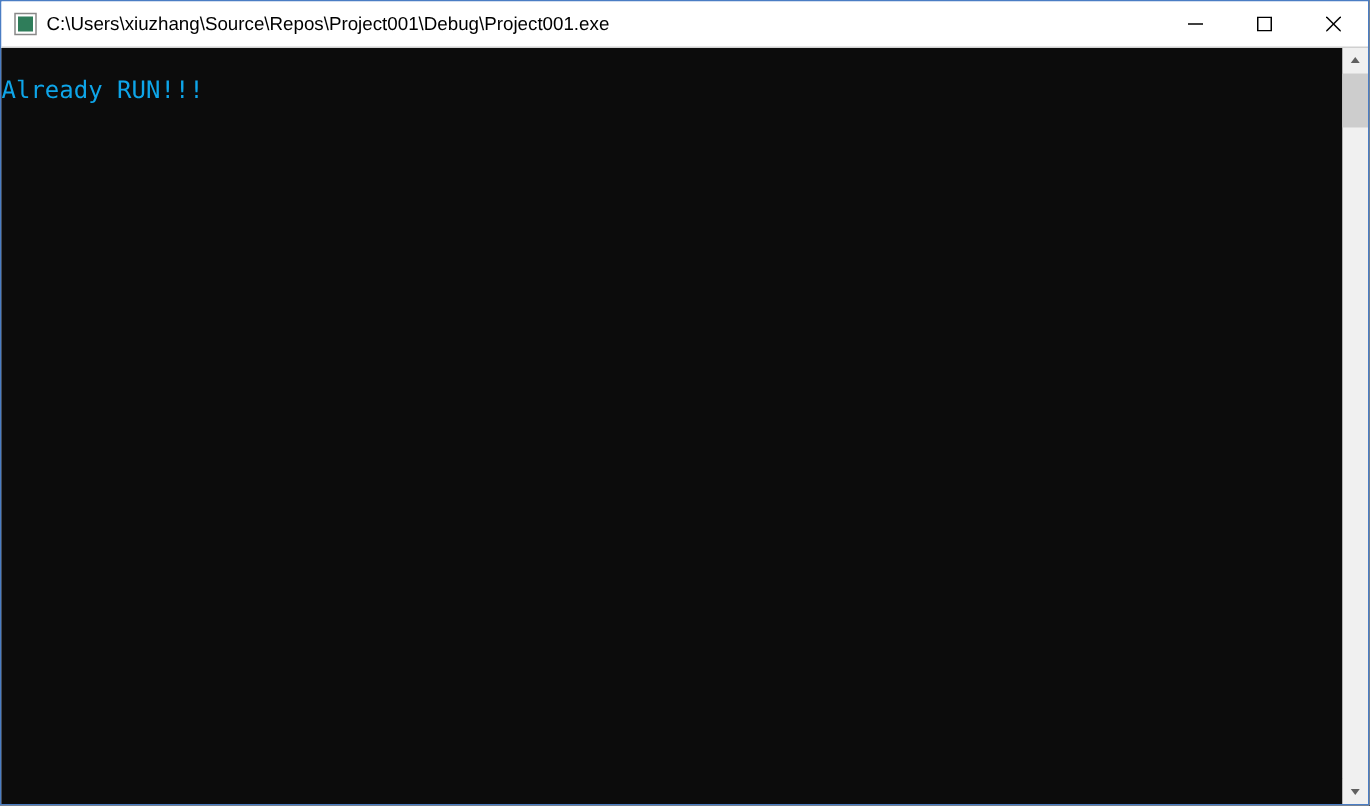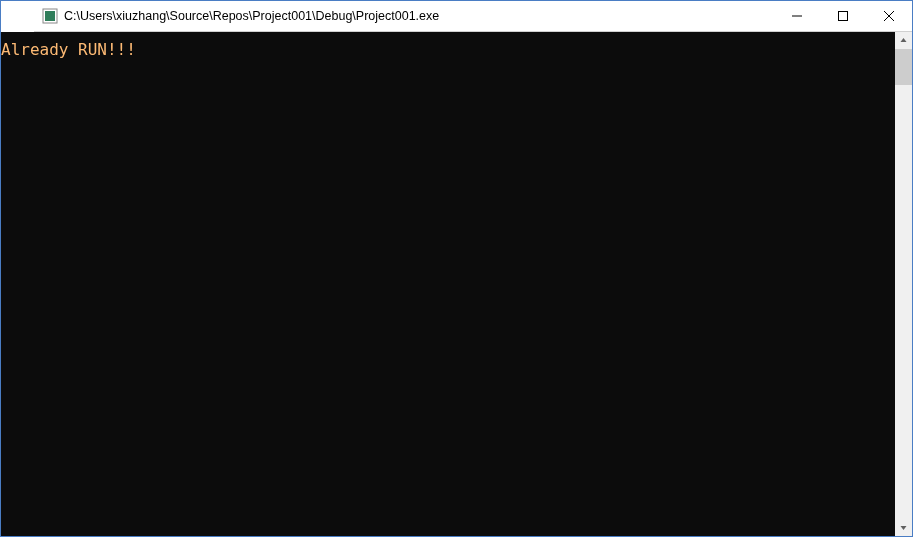--- a/index.html
+++ b/index.html
@@ -20,21 +20,20 @@
       border: 1px solid #4a7dc4;
       display: flex;
       flex-direction: column;
     }
     .titlebar {
       height: 31px;
       background: #ffffff;
       display: flex;
       align-items: center;
       border-bottom: 1px solid #d0d0d0;
-      margin-left: 33px;
     }
     .titlebar-icon {
       width: 16px;
       height: 16px;
       margin-left: 8px;
       margin-right: 6px;
       flex-shrink: 0;
     }
     .titlebar-icon svg {
       display: block;
@@ -64,25 +63,25 @@
     }
     .client-area {
       flex: 1;
       display: flex;
       background: #0c0c0c;
       overflow: hidden;
     }
     .console {
       flex: 1;
       background: #0c0c0c;
-      color: #fdba74;
+      color: #0ea5e9;
       font-family: "NSimSun", "SimSun", Consolas, monospace;
       font-size: 16px;
       line-height: 18px;
-      padding: 9px 0 0 0;
+      padding: 19px 0 0 0;
       white-space: pre;
       overflow: hidden;
     }
     .scrollbar-vertical {
       width: 17px;
       background: #f0f0f0;
       display: flex;
       flex-direction: column;
     }
     .scroll-arrow {

